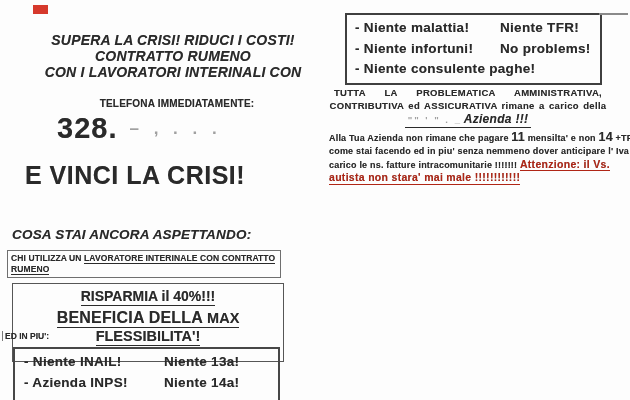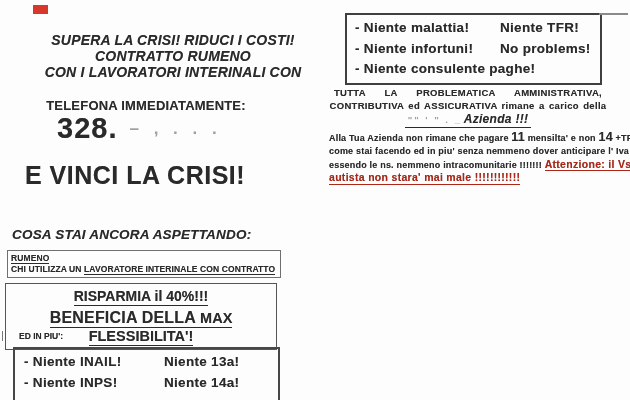--- a/index.html
+++ b/index.html
@@ -6,35 +6,35 @@
   #doc{
     position:relative;width:630px;height:400px;background:#fdfdfd;
     font-family:"Liberation Sans",sans-serif;font-weight:bold;
     color:var(--ink,#2a2a2a);overflow:hidden;
     text-shadow:0 0 .4px rgba(40,40,40,.45);
   }
   
   .red-mark{position:absolute;left:33px;top:5px;width:15px;height:9px;background:var(--red-mark,#d6392c);}
   .headline{position:absolute;left:0;top:33px;width:292px;text-align:center;font-style:italic;
             font-size:14px;line-height:15.8px;letter-spacing:.2px;white-space:nowrap;padding-left:27px;}
-  .call-now{position:absolute;left:0;top:98px;width:292px;text-align:center;font-size:13px;letter-spacing:.2px;white-space:nowrap;}
+  .call-now{position:absolute;left:0;top:98px;width:292px;text-align:center;font-size:10px;letter-spacing:.2px;white-space:nowrap;padding-left:31px;}
   .phone{position:absolute;left:57px;top:112px;font-size:29px;letter-spacing:1px;white-space:nowrap;}
   .phone .redacted{color:var(--faint,#a0a0a0);font-size:17px;letter-spacing:5px;margin-left:12px;vertical-align:4px;text-shadow:none;}
   .win{position:absolute;left:25px;top:161px;font-size:25px;letter-spacing:.5px;white-space:nowrap;}
   .waiting{position:absolute;left:12px;top:227px;font-size:13.5px;font-style:italic;letter-spacing:.2px;white-space:nowrap;}
   .who-box{position:absolute;left:7px;top:250px;width:266px;border:1px solid #6f6f6f;
            padding:2px 3px;font-size:8.5px;line-height:11px;letter-spacing:.1px;white-space:nowrap;}
   .u{border-bottom:1px solid #2a2a2a;}
-  .save-box{position:absolute;left:5px;top:283px;width:270px;border:1.5px solid #565656;
-            text-align:center;padding:4px 0 4px;}
+  .save-box{position:absolute;left:12px;top:283px;width:270px;border:1.5px solid #565656;
+            text-align:center;padding:4px 0 16px;}
   .save-l1{font-size:14px;margin-bottom:5px;}
   .u2{border-bottom:1.5px solid #2a2a2a;padding-bottom:1px;}
   .save-l2 .small{font-size:16px;letter-spacing:.2px;margin-top:28px;}
   .save-l2 .big{font-size:14.5px;}
-  .more{position:absolute;left:2px;top:331px;font-size:8.5px;border-left:1px solid #7a7a7a;padding-left:16px;white-space:nowrap;}
+  .more{position:absolute;left:2px;top:331px;font-size:8.5px;border-left:1px solid #7a7a7a;padding-left:2px;white-space:nowrap;}
   .l-box{position:absolute;left:13px;top:347px;width:254px;border:2px solid #474747;
          padding:5px 0 16px 9px;font-size:13.5px;letter-spacing:.3px;}
   .l-box .row{display:flex;line-height:16px;white-space:nowrap;}
   .l-box .row + .row{margin-top:5px;}
   .l-box .c1{width:140px;}
   
   .r-box{position:absolute;left:345px;top:13px;width:245px;border:2px solid #3f3f3f;
          padding:3px 0 3px 8px;font-size:13.5px;letter-spacing:.3px;}
   .r-box .row{display:flex;line-height:20.5px;white-space:nowrap;}
   .r-box .c1{width:145px;}
@@ -67,38 +67,38 @@
 
   <div class="call-now">TELEFONA IMMEDIATAMENTE:</div>
 
   <div class="phone"><span>328.</span><span class="redacted">– ,  . . .</span></div>
 
   <div class="win">E VINCI LA CRISI!</div>
 
   <div class="waiting">COSA STAI ANCORA ASPETTANDO:</div>
 
   <div class="who-box">
+    <div><span>CHI UTILIZZA UN </span><span class="u">LAVORATORE INTERINALE CON CONTRATTO</span></div>
     <div><span class="u">RUMENO</span></div>
-    <div><span>CHI UTILIZZA UN </span><span class="u">LAVORATORE INTERINALE CON CONTRATTO</span></div>
   </div>
 
   <div class="save-box">
     <div class="save-l1"><span class="u2">RISPARMIA il 40%!!!</span></div>
     <div class="save-l2"><span class="u2"><span class="small">BENEFICIA DELLA </span><span class="big">MAX FLESSIBILITA'!</span></span></div>
   </div>
 
   <div class="more">ED IN PIU':</div>
 
   <div class="l-box">
     <div class="row">
         <span class="c1">- Niente INAIL!</span>
         <span class="c2">Niente 13a!</span>
       </div>
     <div class="row">
-        <span class="c1">- Niente INPS!</span>
+        <span class="c1">- Azienda INPS!</span>
         <span class="c2">Niente 14a!</span>
       </div>
   </div>
 
   <div class="r-box">
     <div class="row">
         <span class="c1">- Niente malattia!</span>
         <span class="c2">Niente TFR!</span>
       </div>
     <div class="row">
@@ -114,17 +114,17 @@
 
   <div class="p1">
     <div class="p1l1">TUTTA LA PROBLEMATICA AMMINISTRATIVA,</div>
     <div class="p1l2">CONTRIBUTIVA ed ASSICURATIVA rimane a carico della</div>
     <div class="p1l3"><span class="u3"><span class="faint">"" ' "  . _ '</span><span class="agency">Azienda !!!</span></span></div>
   </div>
 
   <div class="p2">
     <div><span>Alla Tua Azienda non rimane che pagare </span><span class="num">11</span><span> mensilta' e non </span><span class="num">14</span><span> +TFR</span></div>
     <div>come stai facendo ed in piu' senza nemmeno dover anticipare l' Iva</div>
-    <div><span>essendo le ns. nemmeno intracomunitarie !!!!!!! </span><span class="red u4">Attenzione: il Vs.</span></div>
+    <div><span>carico le ns. fatture intracomunitarie !!!!!!! </span><span class="red u4">Attenzione: il Vs.</span></div>
     <div><span class="red u4">autista non stara' mai male !!!!!!!!!!!!</span></div>
   </div>
 
 </div>
 
 </body></html>

